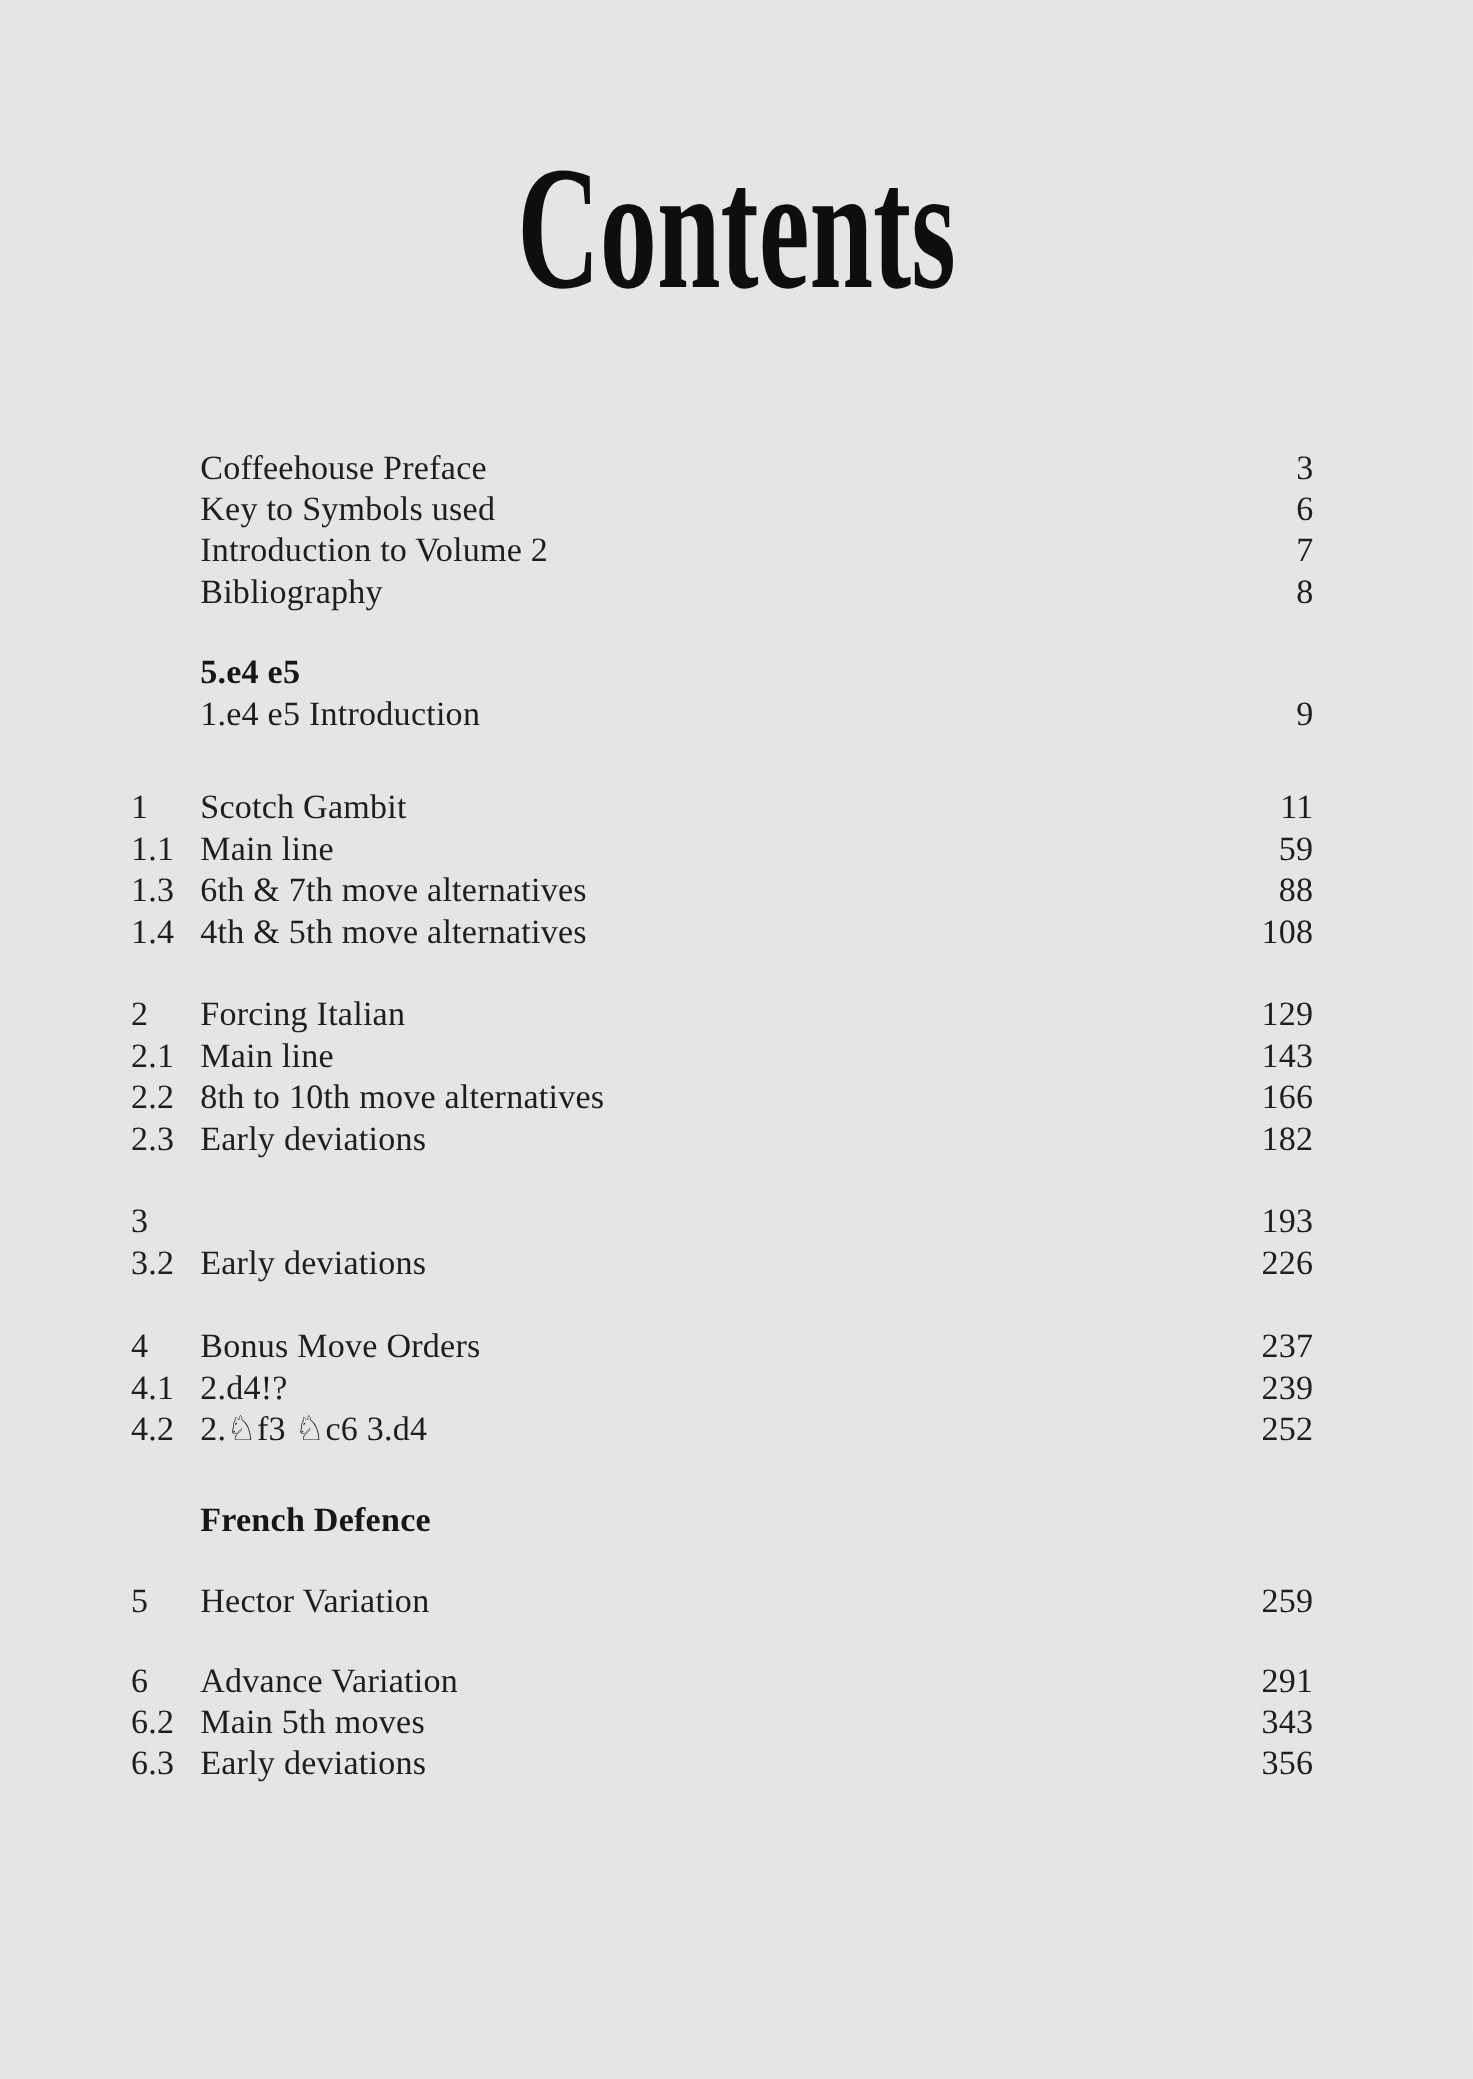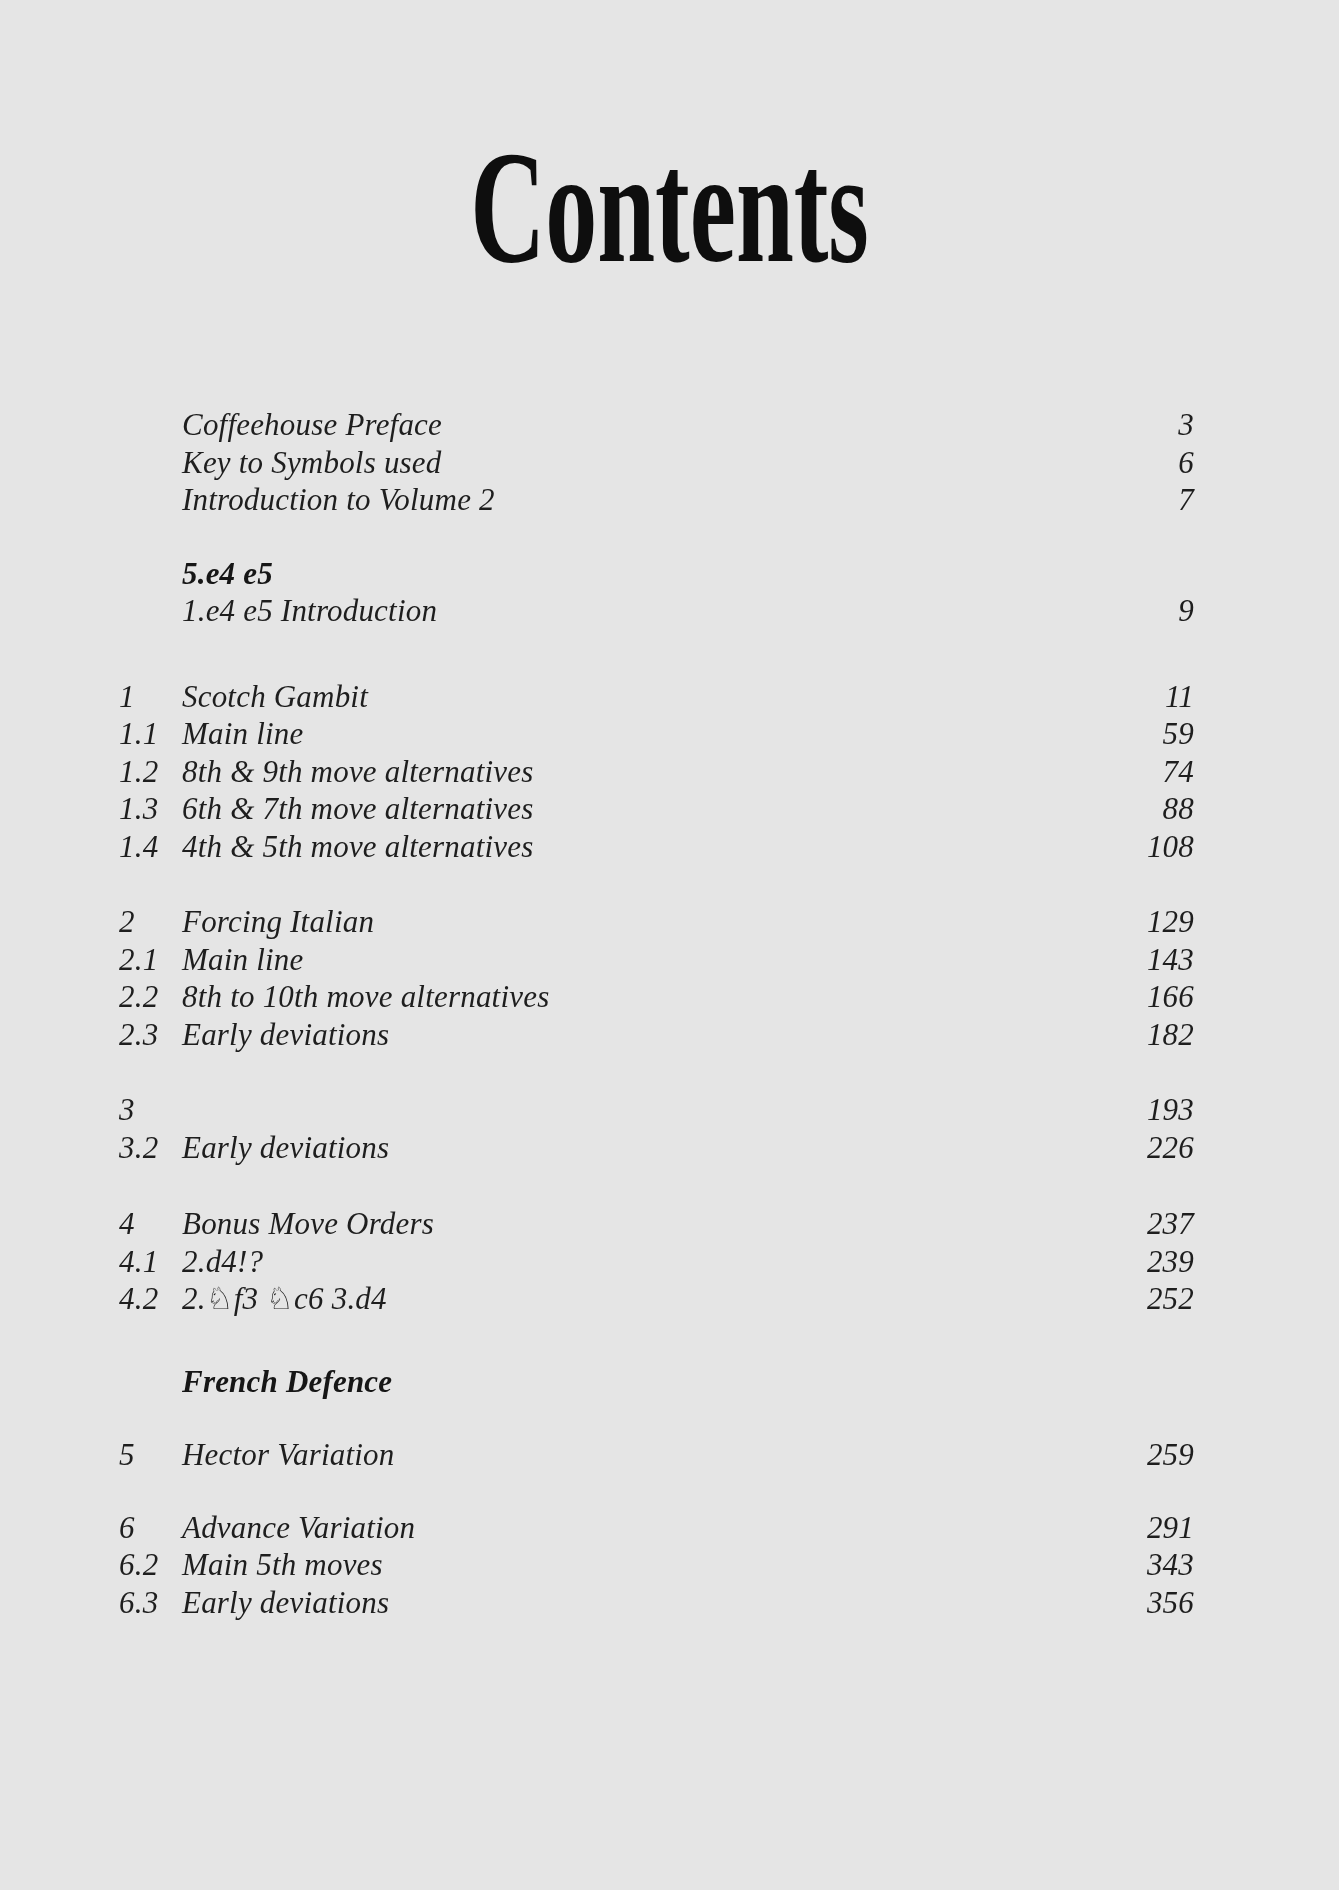--- a/index.html
+++ b/index.html
@@ -25,21 +25,20 @@
     line-height: 160px;
     text-align: center;
     color: #0e0e0e;
     transform: scaleX(0.65);
     transform-origin: 50% 50%;
     white-space: nowrap;
   }
   .toc {
     margin-top: 119px;
     padding: 0 145px 0 119px;
-    font-style: italic;
   }
   .toc-section { margin-top: 0; }
   .toc-row {
     display: grid;
     grid-template-columns: 63px 1fr auto;
     align-items: baseline;
     font-size: 31px;
     line-height: 37.5px;
     letter-spacing: 0.2px;
   }
@@ -63,20 +62,25 @@
         <div class="toc-row">
           <span class="num"></span>
           <span class="label">Key to Symbols used</span>
           <span class="pageno">6</span>
         </div>
         <div class="toc-row">
           <span class="num"></span>
           <span class="label">Introduction to Volume 2</span>
           <span class="pageno">7</span>
         </div>
+        <div class="toc-row">
+          <span class="num"></span>
+          <span class="label">Bibliography</span>
+          <span class="pageno">8</span>
+        </div>
       </div>
       <div class="toc-section" style="margin-top: 36px;">
         <div class="toc-row bold">
           <span class="num"></span>
           <span class="label">5.e4 e5</span>
           <span class="pageno"></span>
         </div>
         <div class="toc-row">
           <span class="num"></span>
           <span class="label">1.e4 e5 Introduction</span>
@@ -86,25 +90,20 @@
       <div class="toc-section" style="margin-top: 48px;">
         <div class="toc-row">
           <span class="num">1</span>
           <span class="label">Scotch Gambit</span>
           <span class="pageno">11</span>
         </div>
         <div class="toc-row">
           <span class="num">1.1</span>
           <span class="label">Main line</span>
           <span class="pageno">59</span>
-        </div>
-        <div class="toc-row">
-          <span class="num">1.2</span>
-          <span class="label">8th &amp; 9th move alternatives</span>
-          <span class="pageno">74</span>
         </div>
         <div class="toc-row">
           <span class="num">1.3</span>
           <span class="label">6th &amp; 7th move alternatives</span>
           <span class="pageno">88</span>
         </div>
         <div class="toc-row">
           <span class="num">1.4</span>
           <span class="label">4th &amp; 5th move alternatives</span>
           <span class="pageno">108</span>

